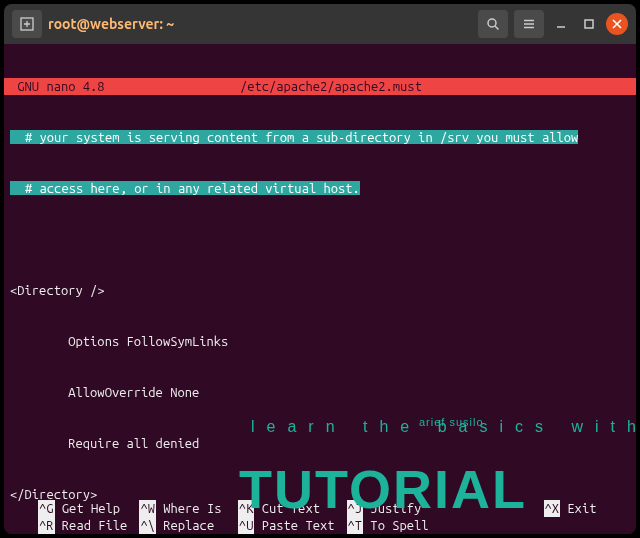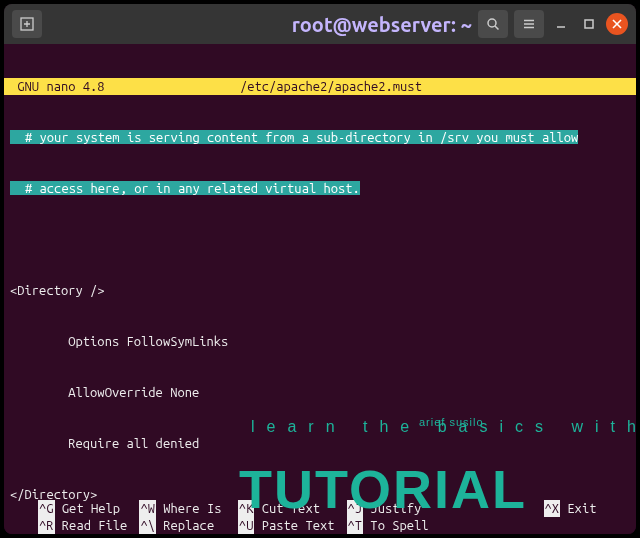--- a/index.html
+++ b/index.html
@@ -36,25 +36,25 @@
       width: 30px; height: 28px;
       background: #4a4a4a;
       border-radius: 4px;
       display: flex; align-items: center; justify-content: center;
       color: #ddd;
       font-size: 14px;
       cursor: pointer;
     }
     .tb-title {
       flex: 1;
-      text-align: right;
+      text-align: left;
       font-family: Ubuntu, sans-serif;
-      font-size: 20px;
+      font-size: 14px;
       font-weight: bold;
-      color: #c4b5fd;
+      color: #fdba74;
     }
     .tb-right { display: flex; gap: 6px; align-items: center; }
     .wc {
       width: 22px; height: 22px;
       border-radius: 50%;
       display: flex; align-items: center; justify-content: center;
       cursor: pointer;
       font-size: 13px;
     }
     .wc-min, .wc-max { background: transparent; color: #ddd; border: none; }
@@ -68,21 +68,21 @@
       background: #300a24;
       color: #eee;
       padding: 0;
       line-height: 17px;
       white-space: pre;
       overflow: hidden;
       position: relative;
     }
     .term-line { height: 17px; padding: 0 6px; }
     .nano-header {
-      background: #fde047;
+      background: #ef4444;
       color: #300a24;
       display: flex;
     }
     .nano-header .left { flex: 0 0 auto; padding-left: 1ch; }
     .nano-header .file { flex: 1; text-align: center; }
     .hl { background: #2da7a0; color: #fff; padding-left: 15px; }
     .footer {
       display: grid;
       grid-template-columns: repeat(6, 1fr);
       column-gap: 0;

